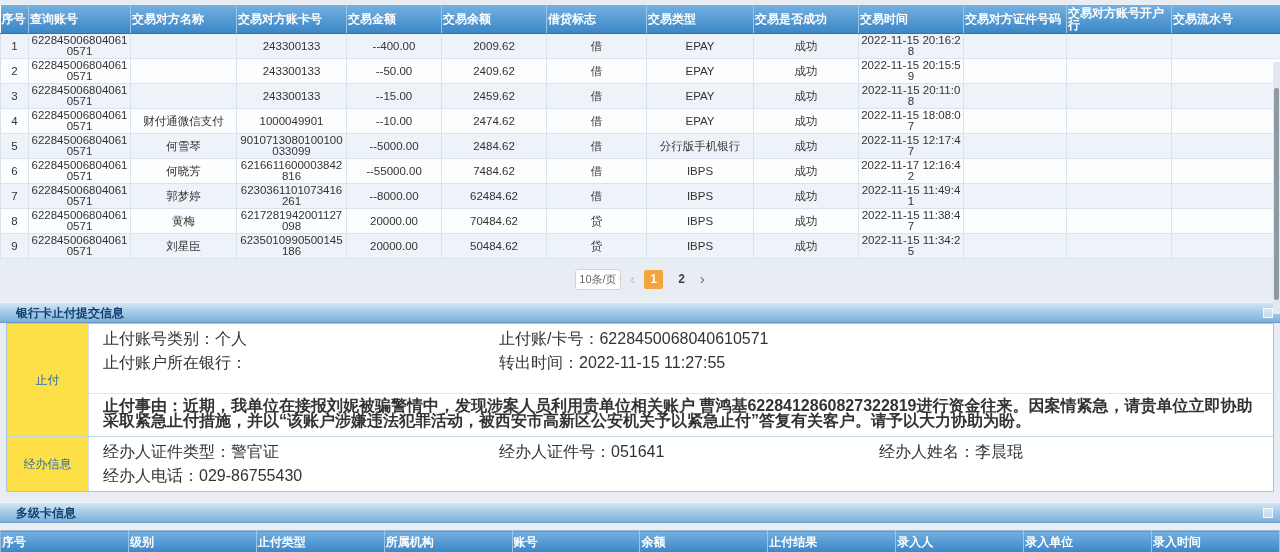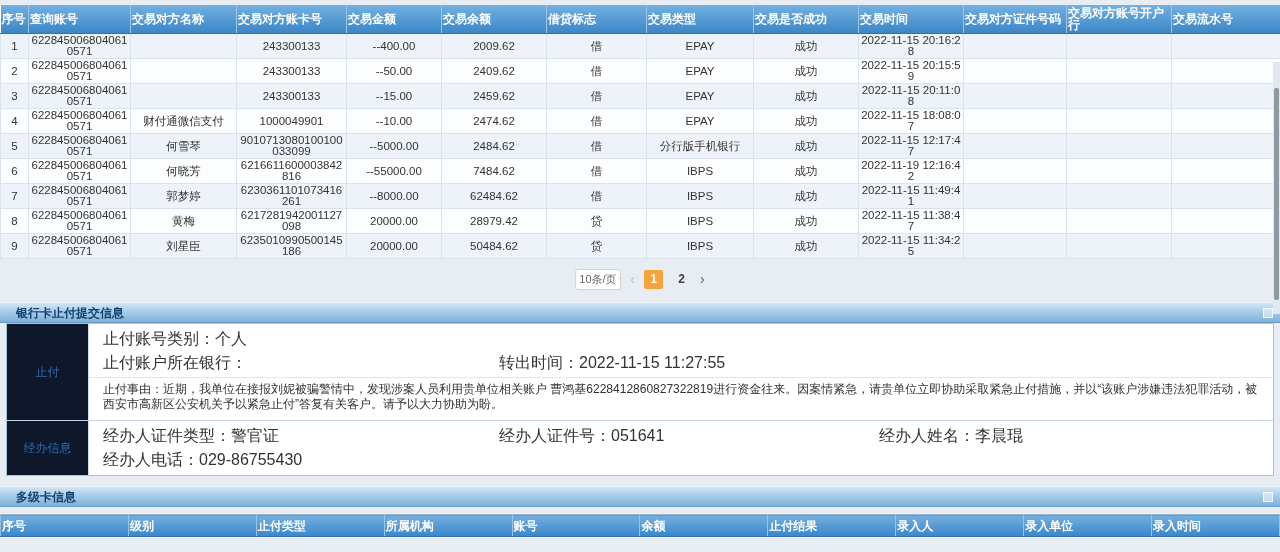--- a/index.html
+++ b/index.html
@@ -56,28 +56,28 @@
   }
 
   
   .info-box {
     margin:0 6px; background:#fff; border:1px solid #aac4da;
   }
   .info-group { display:flex; }
   .info-group + .info-group { border-top:1px solid #c3d5e5; }
   .group-label {
     flex:0 0 82px; display:flex; align-items:center; justify-content:center;
-    color:#2e6cb0; font-size:12px; background:#0f172a; border-right:1px solid #cfdeeb;
+    color:#2e6cb0; font-size:12px; background:#fde047; border-right:1px solid #cfdeeb;
   }
   .group-content { flex:1; padding:3px 0; }
   .field-row { display:grid; grid-template-columns:396px 380px 1fr; padding-left:14px; }
   .field-row span { font-size:16px; height:24px; line-height:24px; overflow:hidden; white-space:nowrap; }
   .reason {
-    border-top:1px solid #dde7f0; margin-top:2px; padding:4px 8px 5px 14px;
-    font-size:12px; line-height:15px; color:#333; word-break:break-all;
+    border-top:1px solid #dde7f0; margin-top:18px; padding:4px 8px 5px 14px;
+    font-size:16px; line-height:15px; color:#333; word-break:break-all;font-weight:bold;
   }
 
   
   #mc-table { margin-top:7px; border:1px solid #9db9d2; }
   #mc-table th { height:22px; }
 
   
   .scroll-track { position:absolute; right:0; top:62px; width:7px; height:252px; background:#e2e8ed; }
   .scroll-thumb { position:absolute; right:1px; top:88px; width:5px; height:212px; background:#8e9aa2; border-radius:2px; }
 </style>
@@ -196,21 +196,21 @@
       <tr>
         <td>6</td>
         <td>6228450068040610571</td>
         <td>何晓芳</td>
         <td>6216611600003842816</td>
         <td>--55000.00</td>
         <td>7484.62</td>
         <td>借</td>
         <td>IBPS</td>
         <td>成功</td>
-        <td>2022-11-19 12:16:42</td>
+        <td>2022-11-17 12:16:42</td>
         <td></td>
         <td></td>
         <td></td>
       </tr>
       <tr>
         <td>7</td>
         <td>6228450068040610571</td>
         <td>郭梦婷</td>
         <td>6230361101073416261</td>
         <td>--8000.00</td>
@@ -222,21 +222,21 @@
         <td></td>
         <td></td>
         <td></td>
       </tr>
       <tr>
         <td>8</td>
         <td>6228450068040610571</td>
         <td>黄梅</td>
         <td>6217281942001127098</td>
         <td>20000.00</td>
-        <td>28979.42</td>
+        <td>70484.62</td>
         <td>贷</td>
         <td>IBPS</td>
         <td>成功</td>
         <td>2022-11-15 11:38:47</td>
         <td></td>
         <td></td>
         <td></td>
       </tr>
       <tr>
         <td>9</td>
@@ -273,20 +273,21 @@
   <span>银行卡止付提交信息</span>
   <span class="collapse-box"></span>
 </div>
 
 <div class="info-box">
   <div class="info-group">
     <div class="group-label">止付</div>
     <div class="group-content">
       <div class="field-row">
         <span>止付账号类别：个人</span>
+        <span>止付账/卡号：6228450068040610571</span>
       </div>
       <div class="field-row">
         <span>止付账户所在银行：</span>
         <span>转出时间：2022-11-15 11:27:55</span>
       </div>
       <div class="reason">止付事由：近期，我单位在接报刘妮被骗警情中，发现涉案人员利用贵单位相关账户 曹鸿基6228412860827322819进行资金往来。因案情紧急，请贵单位立即协助采取紧急止付措施，并以“该账户涉嫌违法犯罪活动，被西安市高新区公安机关予以紧急止付”答复有关客户。请予以大力协助为盼。</div>
     </div>
   </div>
   <div class="info-group">
     <div class="group-label">经办信息</div>

